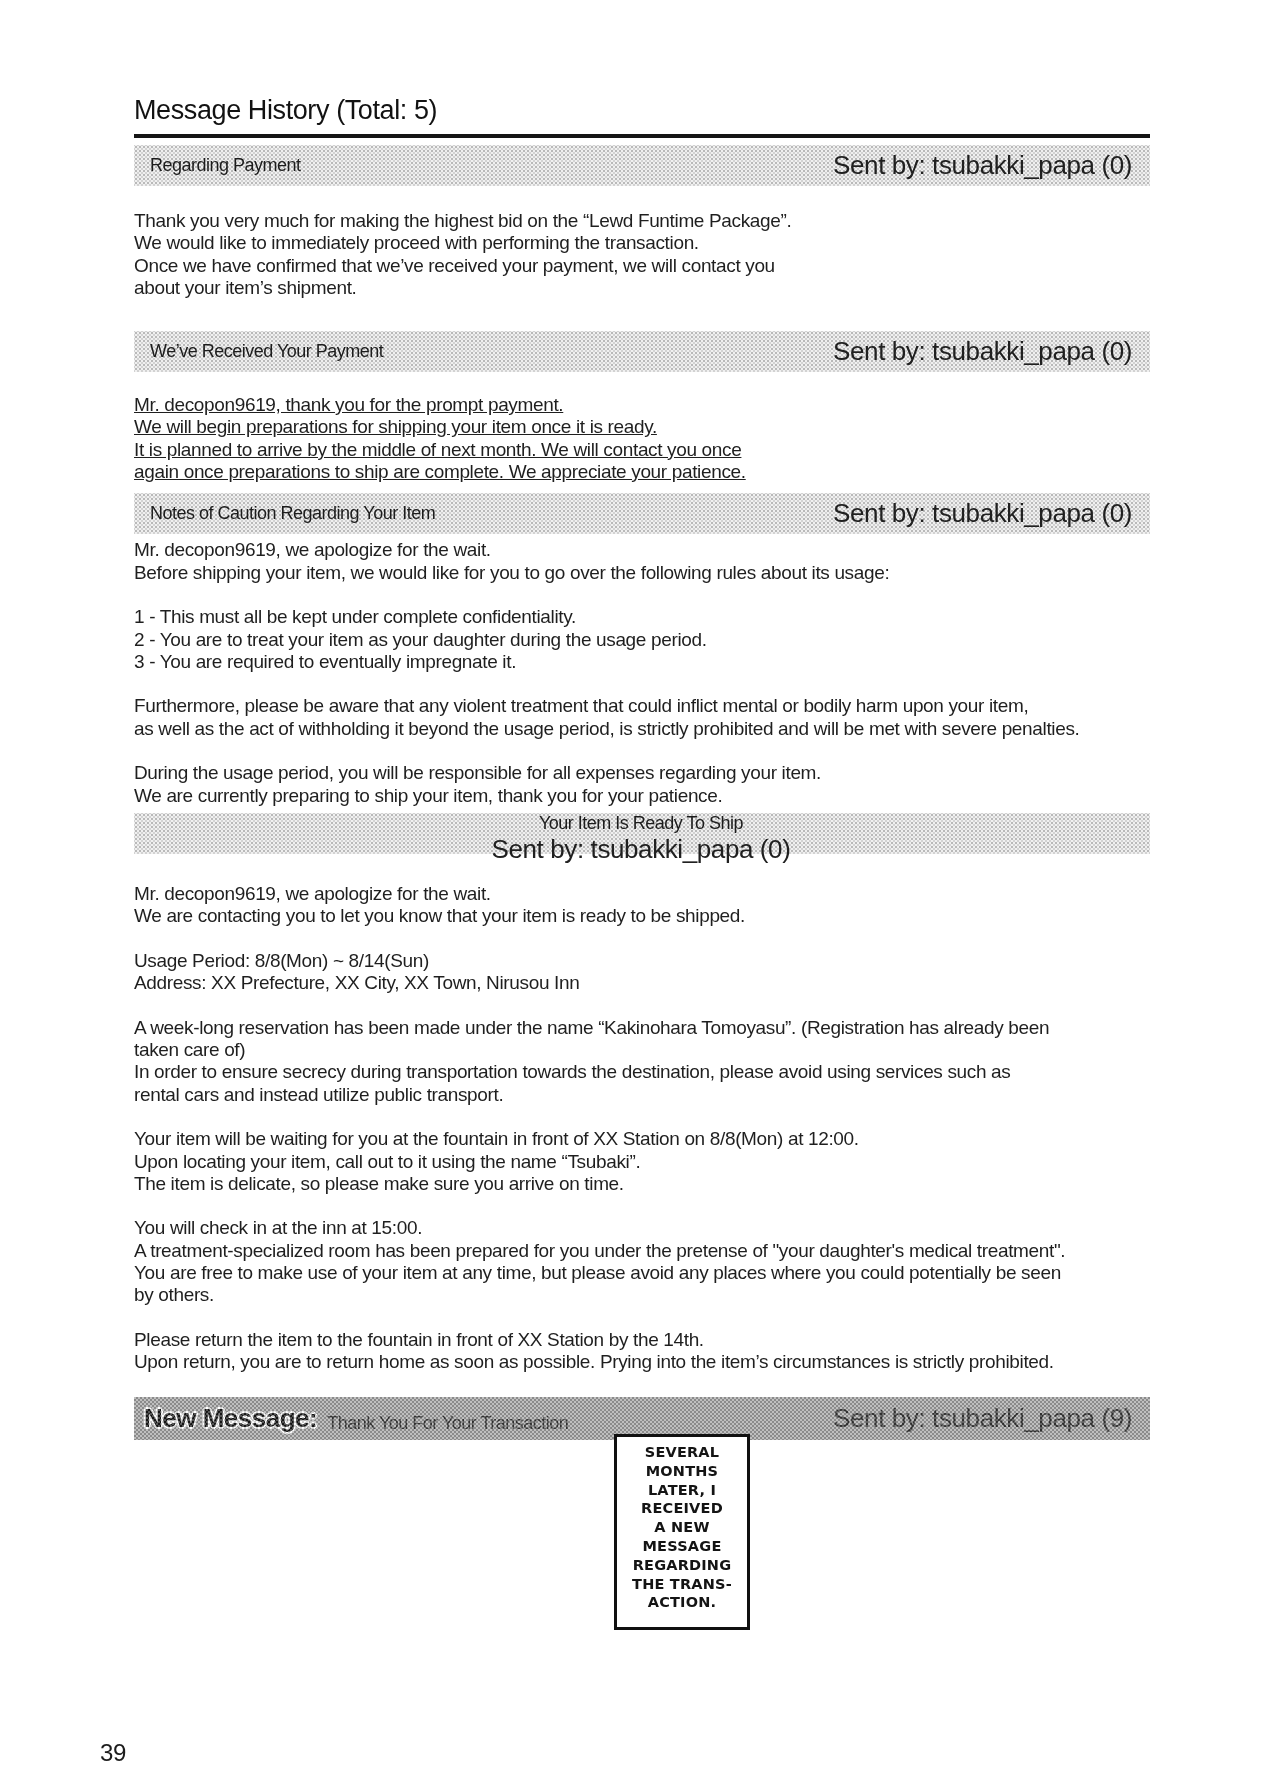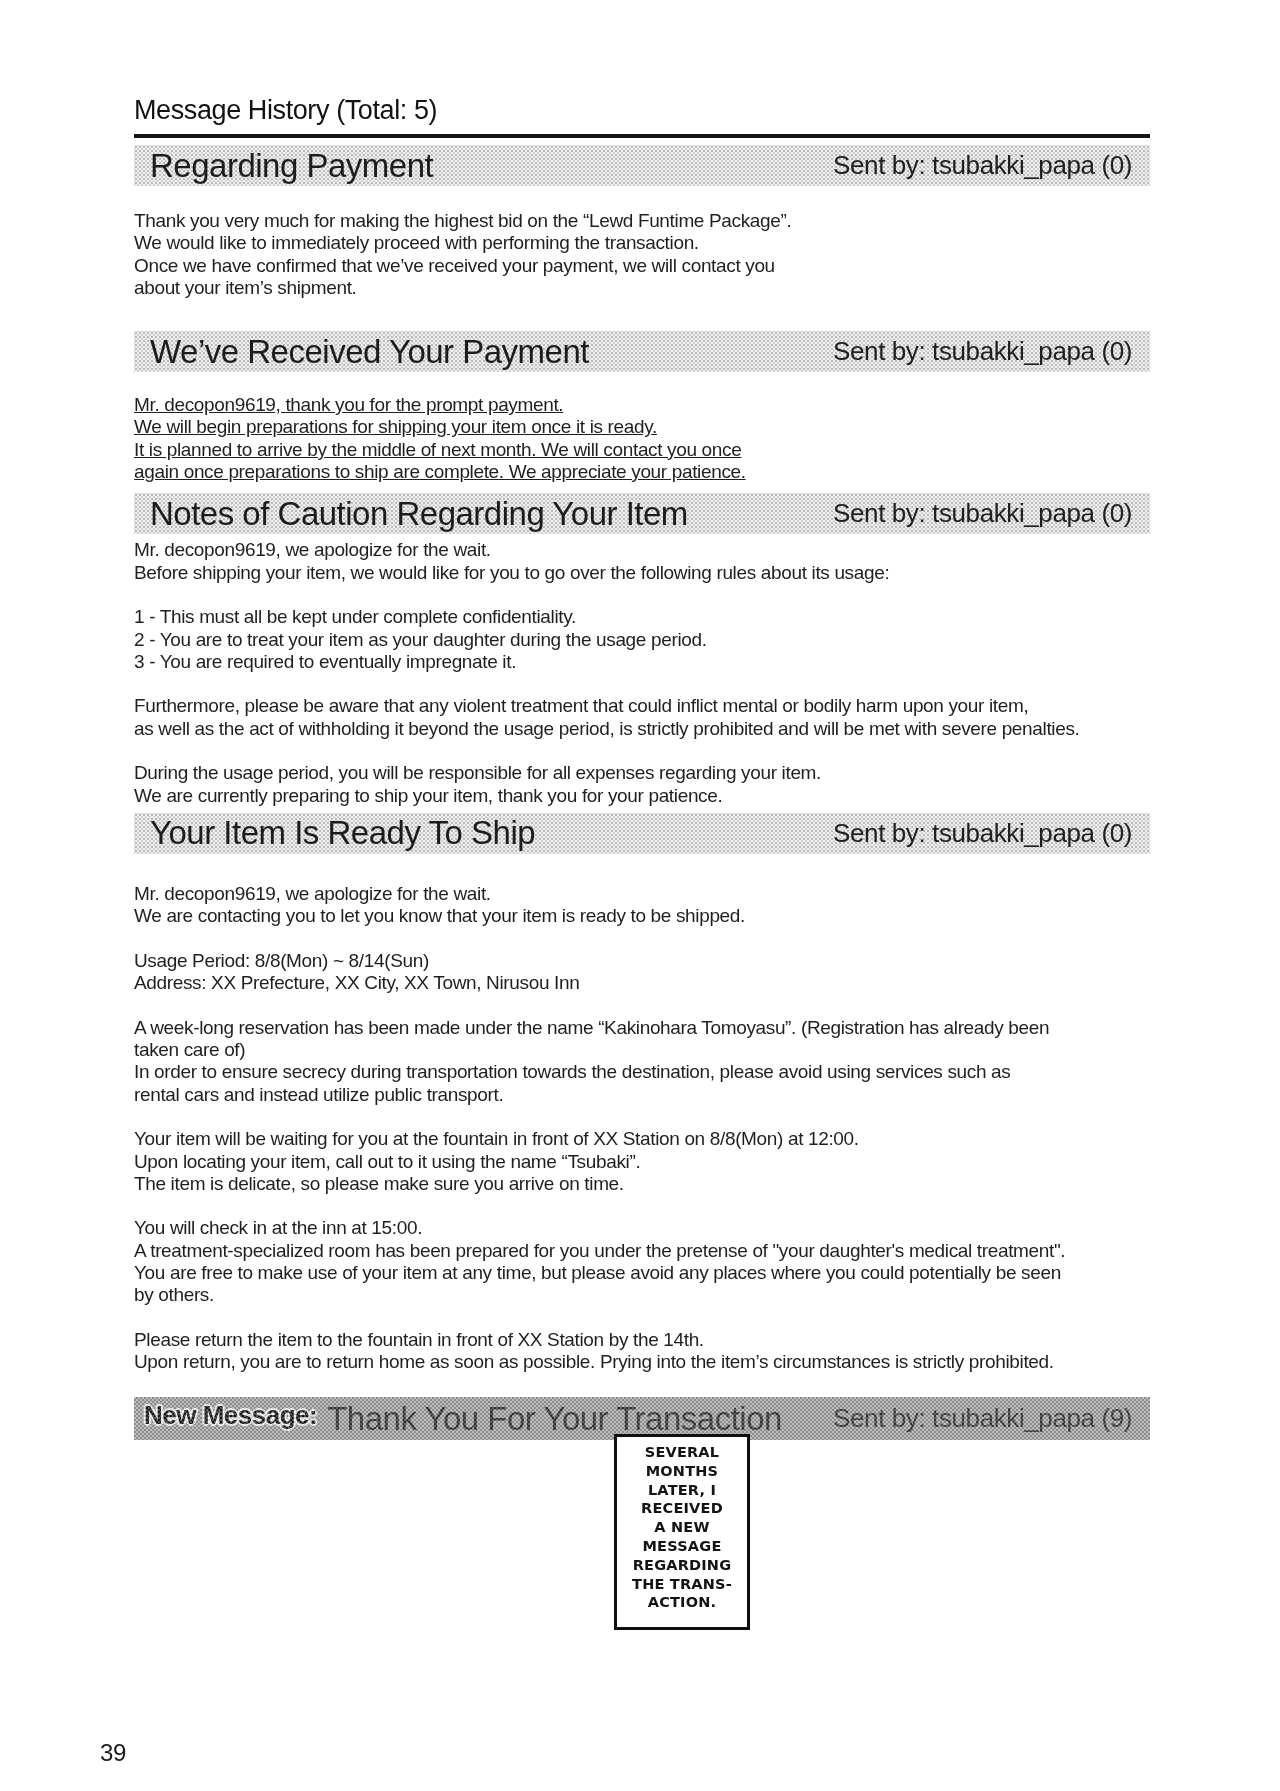--- a/index.html
+++ b/index.html
@@ -29,21 +29,21 @@
     display:flex;align-items:center;justify-content:space-between;
     padding:0 18px 0 16px;
     background-color:#f0f0f0;
     background-image:
       radial-gradient(#b9b9b9 1px, transparent 1.25px),
       radial-gradient(#d2d2d2 1px, transparent 1.25px);
     background-size:4px 4px;
     background-position:0 0,2px 2px;
   }
   .bar .subject{
-    font-size:33px;letter-spacing:-0.5px;color:#1c1c1c;white-space:nowrap;
+    font-size:18px;letter-spacing:-0.5px;color:#1c1c1c;white-space:nowrap;
   }
   .bar .sender{
     font-size:26px;letter-spacing:-0.4px;color:#202020;white-space:nowrap;
   }
   
   .bar-new{
     position:relative;
     height:43px;margin-top:24px;
     padding:0 18px 0 10px;
     background-color:#dcdcdc;
@@ -55,42 +55,42 @@
   }
   .bar-new::after{
     content:"";position:absolute;inset:0;z-index:1;pointer-events:none;
     background-image:
       linear-gradient(45deg,#9e9e9e 25%,transparent 25%,transparent 75%,#9e9e9e 75%),
       linear-gradient(45deg,#9e9e9e 25%,transparent 25%,transparent 75%,#9e9e9e 75%);
     background-size:4px 4px;
     background-position:2px 0,0 2px;
     opacity:.45;
   }
-  .bar-new .subject-wrap{display:flex;align-items:flex-start;white-space:nowrap;}
+  .bar-new .subject-wrap{display:flex;align-items:flex-end;white-space:nowrap;}
   .bar-new .prefix{
     font-size:26px;font-weight:bold;letter-spacing:-0.5px;color:#151515;
     text-shadow:-2px 0 #fff,2px 0 #fff,0 -2px #fff,0 2px #fff,
                 -1px -1px #fff,1px 1px #fff,-1px 1px #fff,1px -1px #fff;
     margin-right:10px;
   }
   .bar-new .subject{color:#2e2e2e;}
   .bar-new .sender{color:#2e2e2e;}
   .msg-body{
     white-space:pre-line;
     width:1140px;
     font-size:19px;line-height:22.3px;letter-spacing:-0.35px;
     color:#1f1f1f;
   }
   .m1-bar{margin-top:7px;}
   .m1-body{margin-top:24px;}
   .m2-bar{margin-top:32px;}
   .m2-body{margin-top:22px;text-decoration:underline;}
   .m3-bar{margin-top:10px;}
   .m3-body{margin-top:5px;}
-  .m4-bar{margin-top:6px;}
+  .m4-bar{margin-top:6px;flex-direction:column;}
   .m4-body{margin-top:29px;}
   .caption-box{
     position:absolute;z-index:2;
     left:614px;top:1434px;
     width:130px;height:184px;
     background:#fff;border:3px solid #101010;
     display:flex;align-items:flex-start;justify-content:center;
     padding-top:6px;box-sizing:content-box;
   }
   .caption-text{

